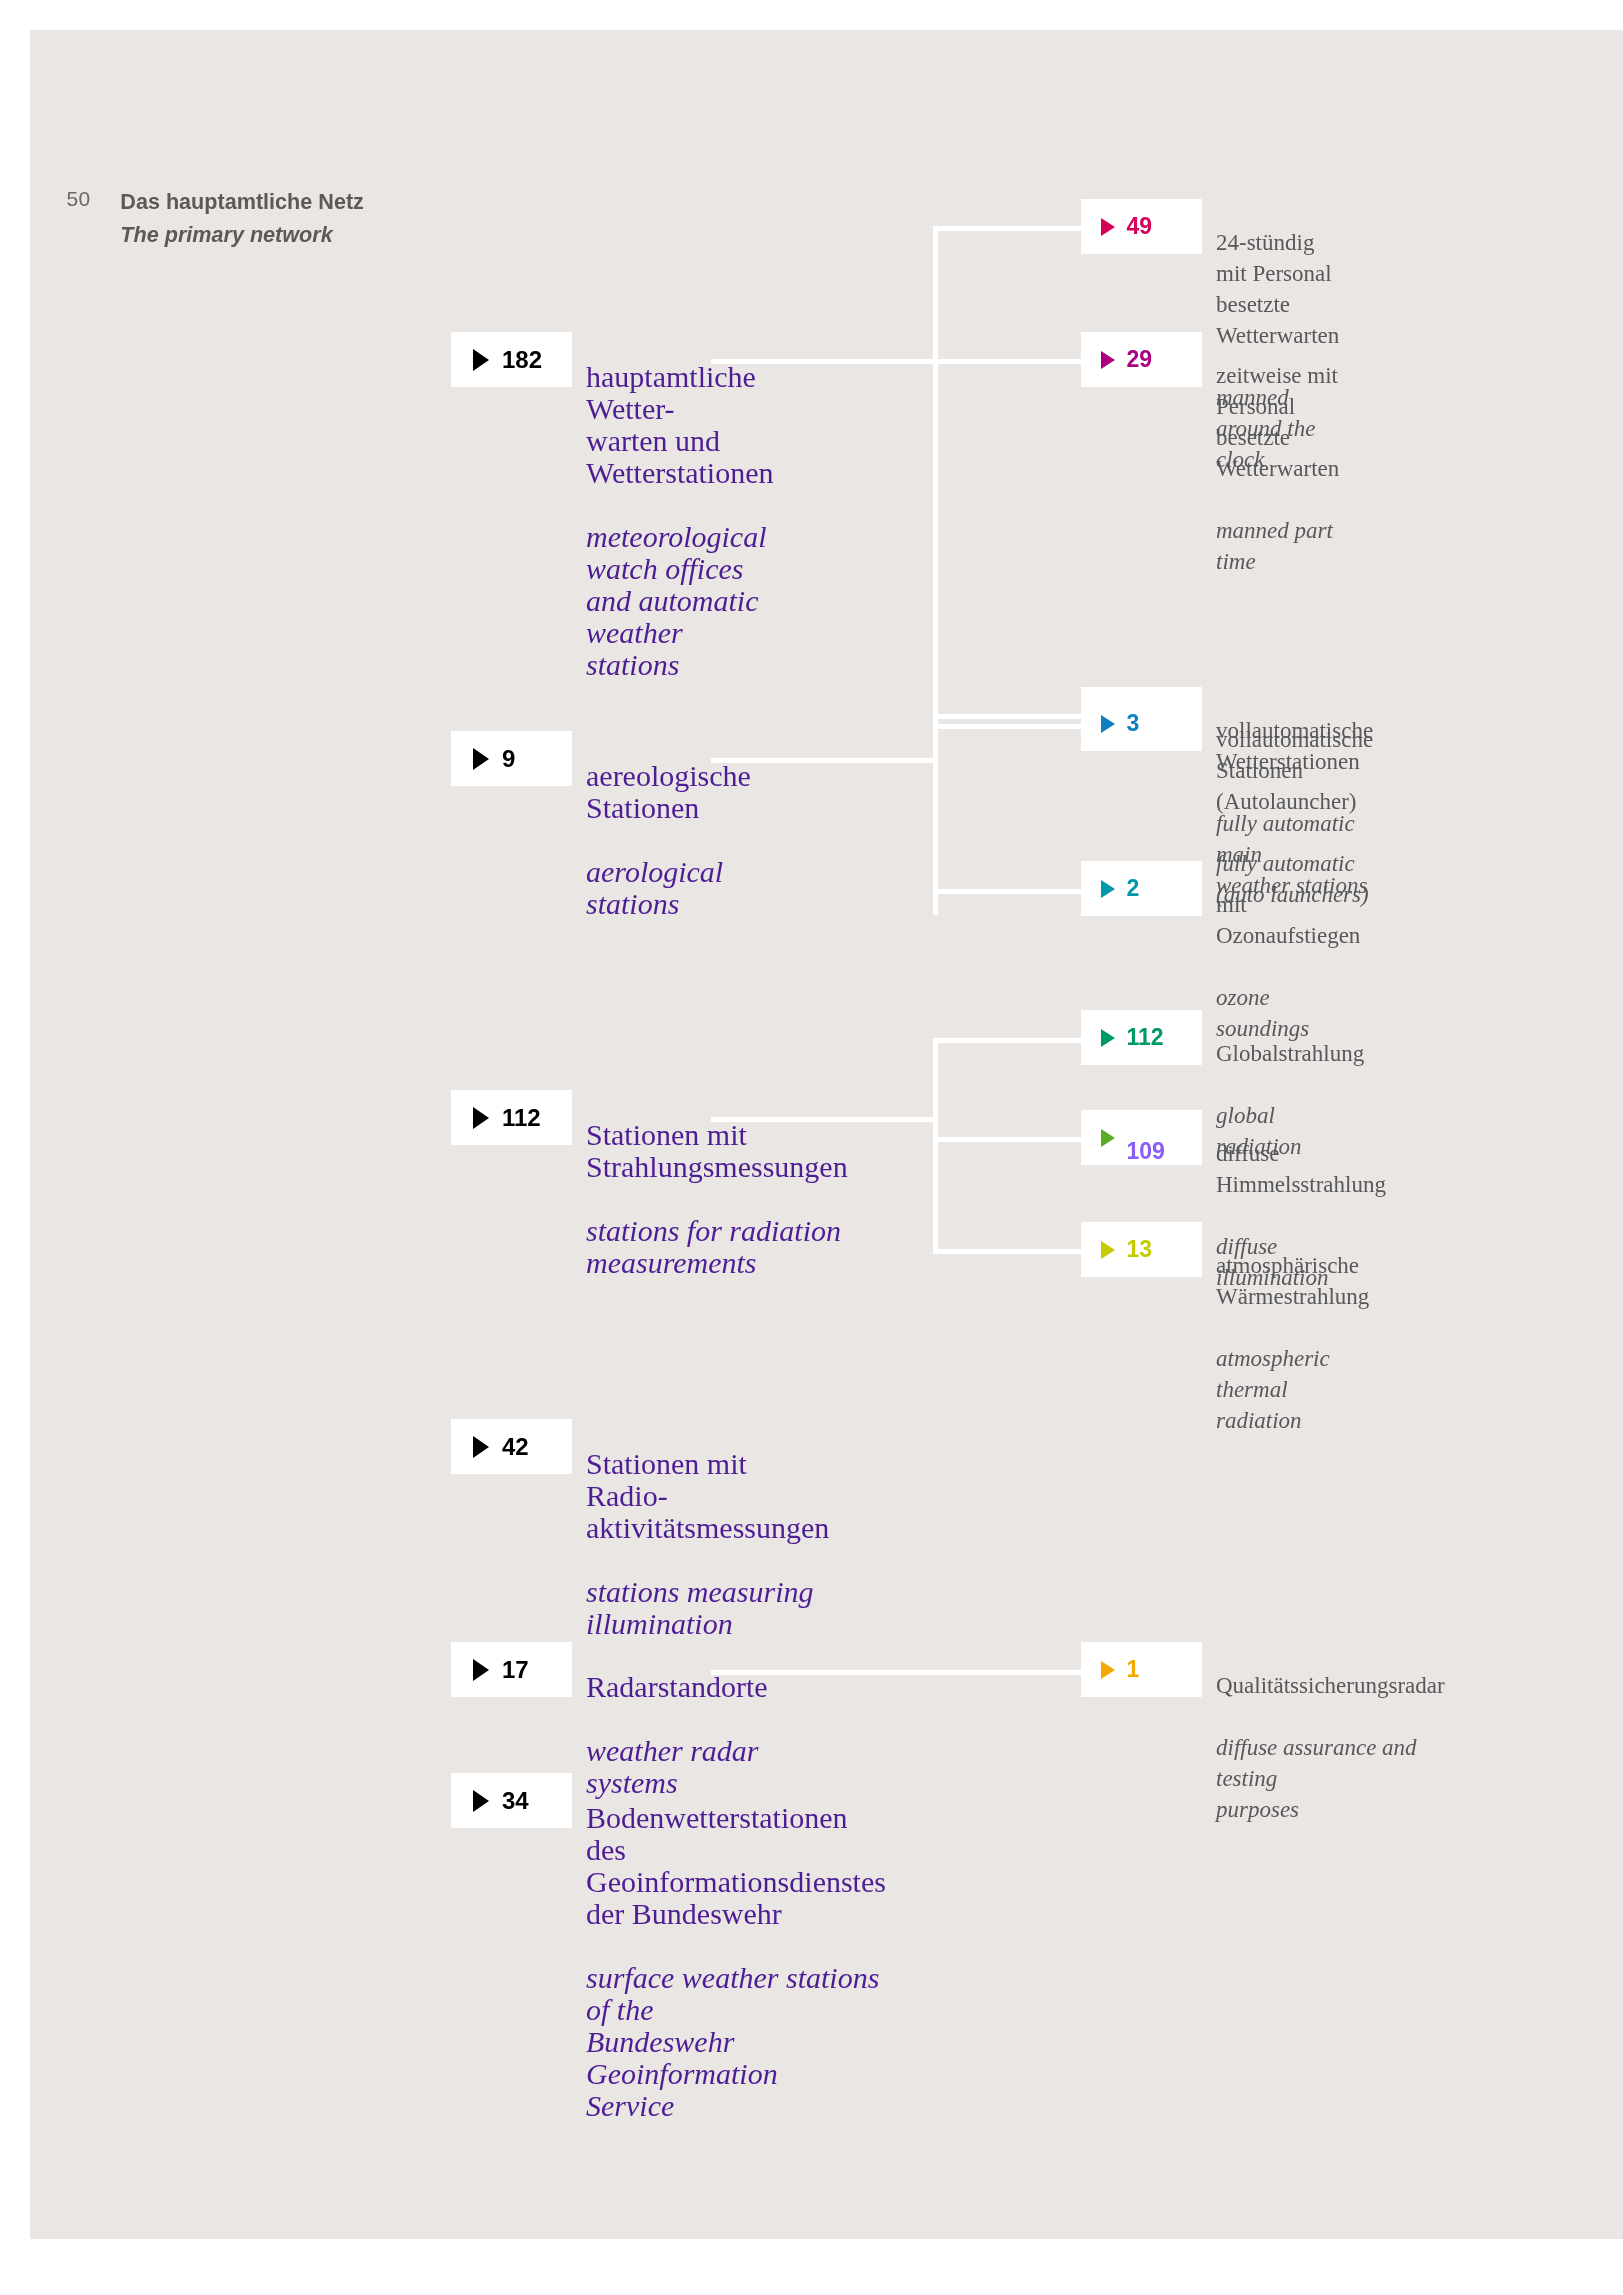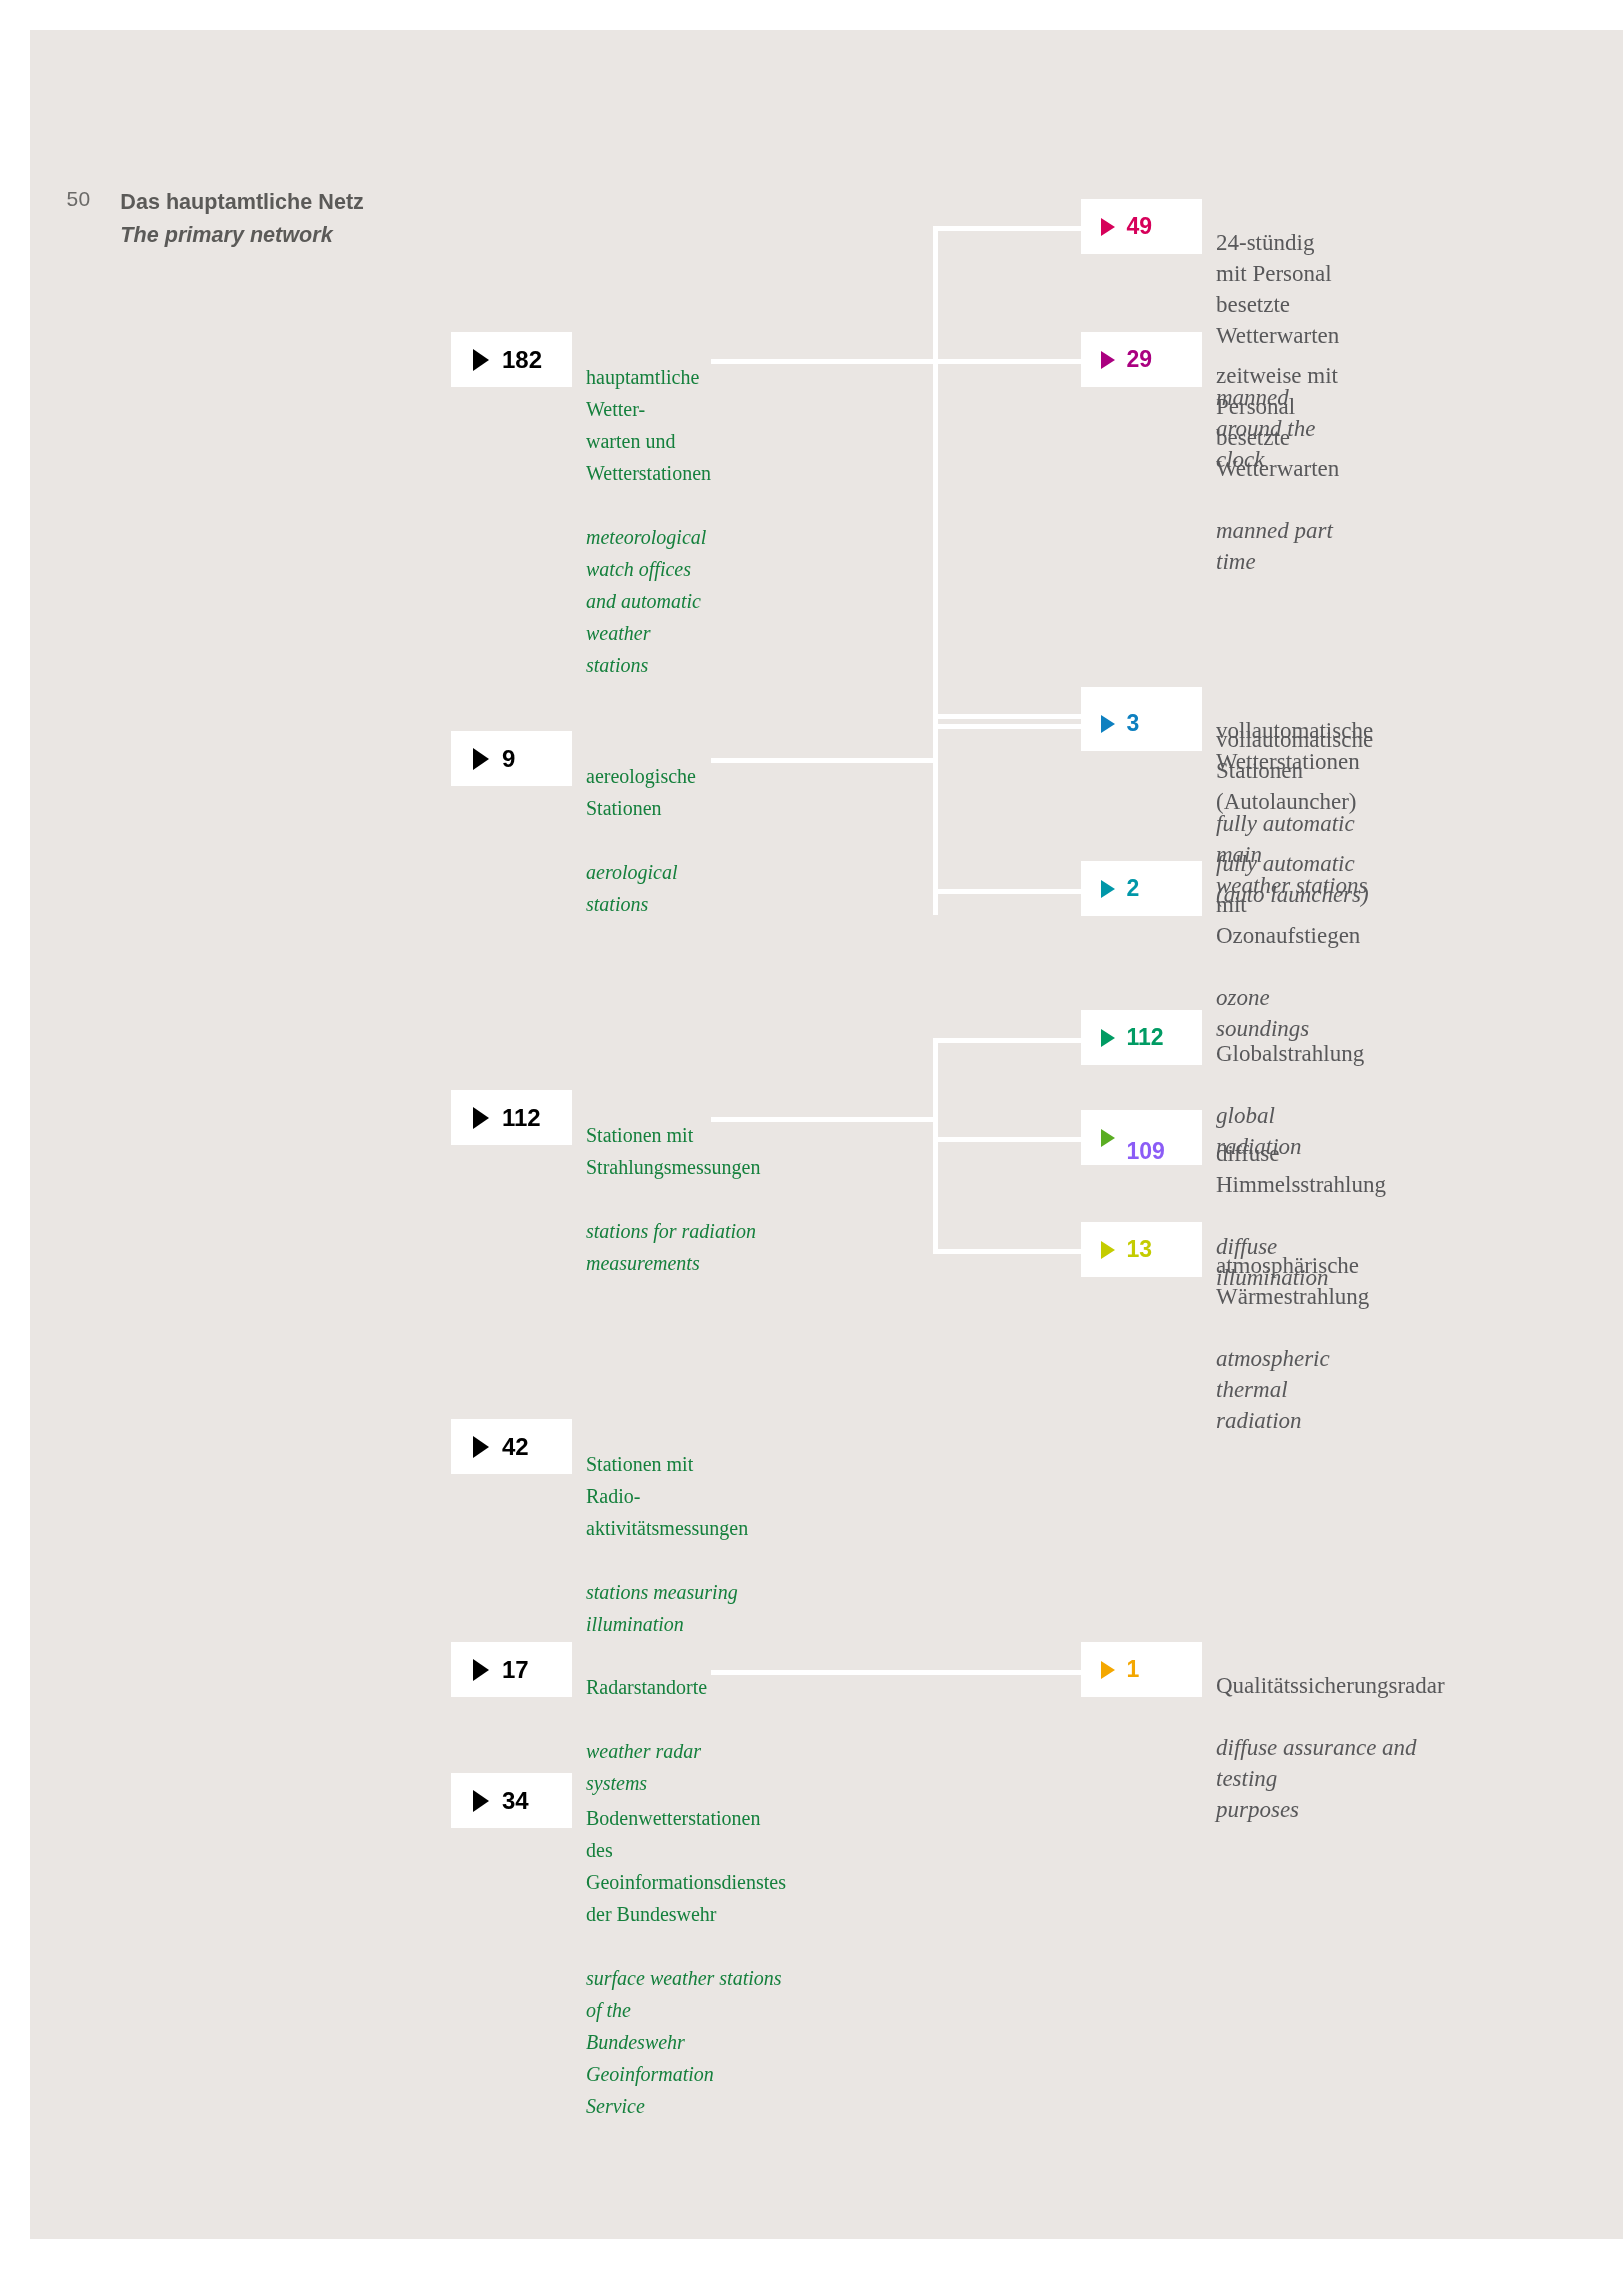--- a/index.html
+++ b/index.html
@@ -84,23 +84,23 @@
   }
   
   .chip.sub .tri { margin-left: 19.6px; border-left-width: 14.4px;
     border-top-width: 9.8px; border-bottom-width: 9.8px; }
   .chip.sub .num { margin-left: 11.8px; font-size: 23px; }
 
   .label {
     position: absolute;
     left: 135px;
     top: -2.6px;
-    font-size: 20px;
+    font-size: 30px;
     line-height: 32px;
-    color: #15803d;
+    color: #4c1d95;
     white-space: pre-line;
   }
   .label .de { display: block; font-style: normal; }
   .label .en { display: block; font-style: italic; }
 
   .sublabel {
     position: absolute;
     left: 135px;
     top: -2.6px;
     font-size: 23px;

